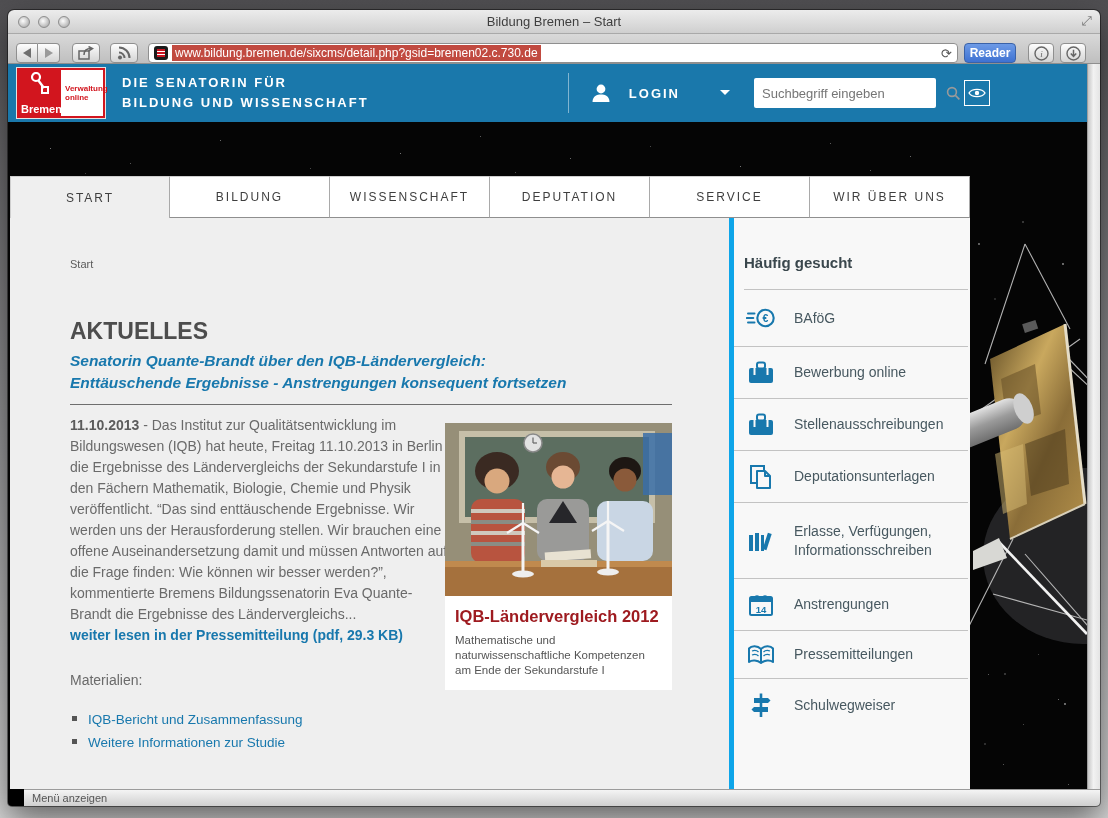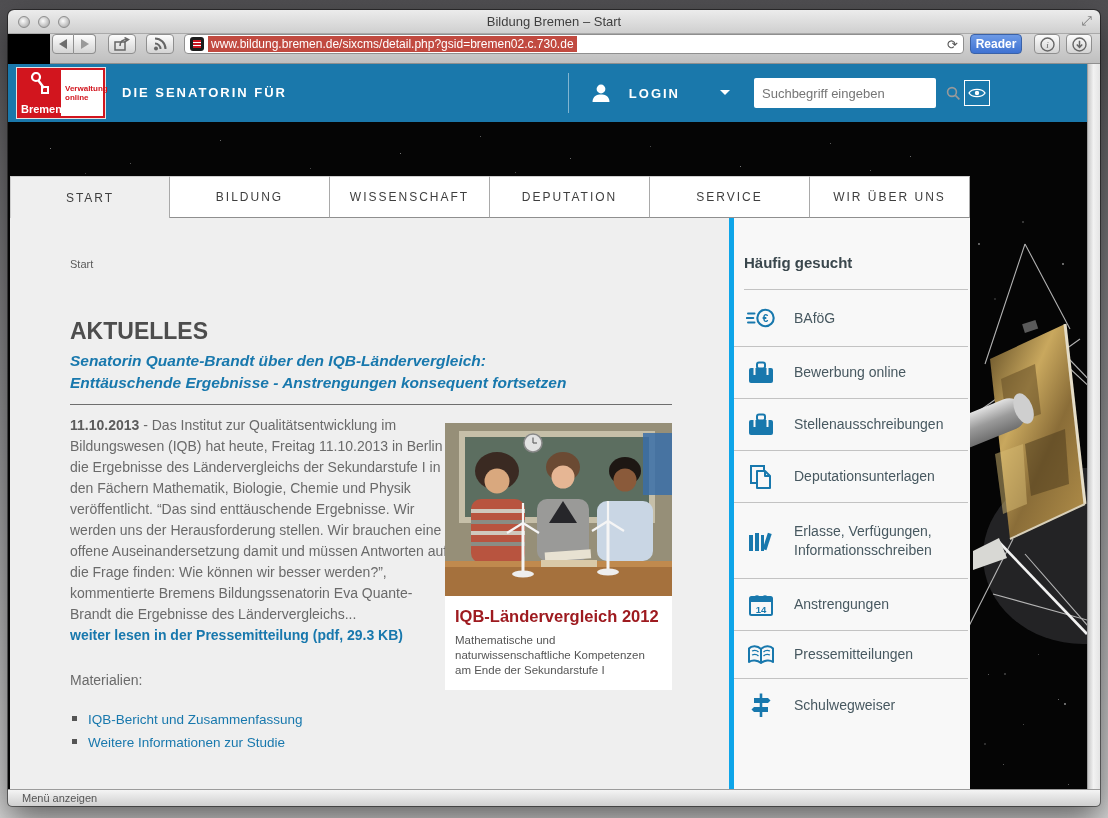--- a/index.html
+++ b/index.html
@@ -19,21 +19,21 @@
   .traffic { display:flex; gap:8px; margin-left:10px; }
   .tl { width:12px; height:12px; border-radius:50%;
     background:radial-gradient(circle at 4px 4px,#fdfdfd,#b9b9b9 70%,#9a9a9a);
     border:1px solid #8e8e8e; }
   .win-title { position:absolute; left:0; right:0; text-align:center;
     font-size:13px; color:#3f3f3f; }
   .fs-glyph { position:absolute; right:8px; top:3px; font-size:13px; color:#777; }
 
   
   .toolbar { height:30px; flex:0 0 30px; background:linear-gradient(#d9d9d9,#bfbfbf);
-    border-bottom:1px solid #8f8f8f; display:flex; align-items:flex-start; padding:0 2px;margin-left:42px; }
+    border-bottom:1px solid #8f8f8f; display:flex; align-items:flex-end; padding:0 8px; }
   .tb-btn { height:20px; border:1px solid #8f8f8f; border-radius:4px;
     background:linear-gradient(#fdfdfd,#d4d4d4); display:flex; align-items:center;
     justify-content:center; color:#555; }
   .seg { display:flex; margin-right:12px; }
   .seg .tb-btn { width:22px; border-radius:0; border-left-width:0; }
   .seg .tb-btn:first-child { border-radius:4px 0 0 4px; border-left-width:1px; }
   .seg .tb-btn:last-child { border-radius:0 4px 4px 0; }
   .tri { width:0; height:0; border-style:solid; }
   .tri-left { border-width:5px 8px 5px 0; border-color:transparent #6e6e6e transparent transparent; }
   .tri-right { border-width:5px 0 5px 8px; border-color:transparent transparent transparent #9a9a9a; }
@@ -138,22 +138,22 @@
 
   
   #satellite { position:absolute; right:13px; top:140px; width:122px; height:585px; z-index:2; }
 
   
   .scrollbar { position:absolute; right:0; top:0; bottom:0; width:13px; z-index:40;
     background:linear-gradient(to right,#c6c6c6,#f2f2f2 45%,#e4e4e4); border-left:1px solid #9f9f9f; }
 
   
   .statusbar { height:17px; flex:0 0 17px; background:linear-gradient(#f4f4f4,#cfcfcf);
-    border-top:1px solid #9b9b9b; display:flex; align-items:center; padding-left:14px;
-    font-size:11px; color:#555; }
+    border-top:1px solid #9b9b9b; display:flex; align-items:center; padding-left:8px;
+    font-size:11px; color:#555;margin-left:16px; }
 </style>
 </head>
 <body>
 
 <div class="window">
 
   <div class="titlebar">
     <div class="traffic">
       <div class="tl"></div>
       <div class="tl"></div>
@@ -264,20 +264,21 @@
             <circle cx="7" cy="5" r="4" fill="none" stroke="#fff" stroke-width="2.2"></circle>
             <line x1="9" y1="8" x2="15" y2="16" stroke="#fff" stroke-width="2.4"></line>
             <rect x="13" y="15" width="6" height="6" fill="none" stroke="#fff" stroke-width="2"></rect>
           </svg>
           <span class="logo-city">Bremen</span>
         </div>
         <div class="logo-white">Verwaltung online</div>
       </div>
       <div class="org-title">
         <div>DIE SENATORIN FÜR</div>
+        <div>BILDUNG UND WISSENSCHAFT</div>
       </div>
       <div class="login-group">
         <svg width="20" height="20" viewBox="0 0 20 20">
           <circle cx="10" cy="6" r="4.4" fill="#fff"></circle>
           <path d="M1.5 19 C1.5 13 6 11.4 10 11.4 C14 11.4 18.5 13 18.5 19 Z" fill="#fff"></path>
         </svg>
         <span class="login-label">LOGIN</span>
         <span class="login-caret"></span>
       </div>
       <div class="searchbox">

